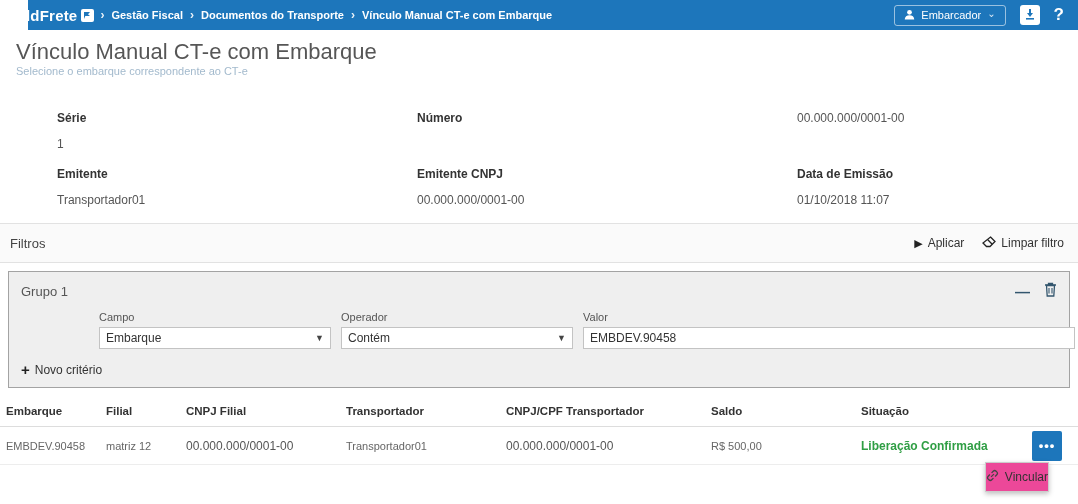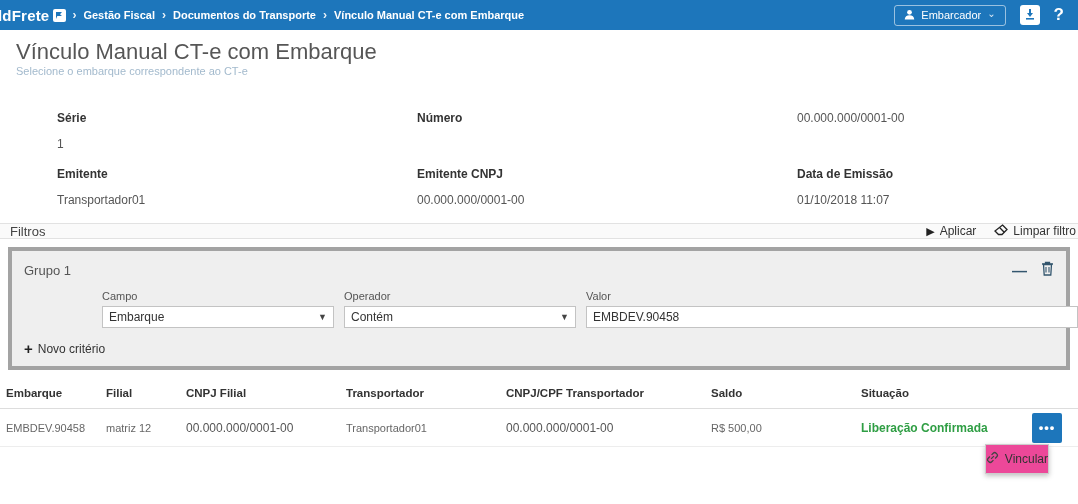--- a/index.html
+++ b/index.html
@@ -1,48 +1,48 @@
 <!DOCTYPE html>
 <html><head>
 <meta charset="utf-8">
 <style>
   * { margin:0; padding:0; box-sizing:border-box; }
   html,body { width:1078px; height:504px; background:#fff; font-family:"Liberation Sans", sans-serif; overflow:hidden; }
 
   
-  .topbar { height:30px; background:#1d76bb; display:flex; align-items:center; color:#fff; padding:0 10px 0 0; }
+  .topbar { height:30px; background:#1d76bb; display:flex; align-items:center; color:#fff; padding:0 10px 0 0;margin-left:28px; }
   .logo { font-size:15px; font-weight:bold; color:#fff; margin-left:-2px; letter-spacing:.2px; display:flex; align-items:center; gap:4px; }
   .logo svg { display:block; }
   .crumbs { display:flex; align-items:center; gap:7px; margin-left:6px; font-size:11px; font-weight:bold; }
   .crumb-sep { font-size:12px; font-weight:bold; opacity:.9; }
   .topbar-right { margin-left:auto; display:flex; align-items:center; gap:14px; }
   .user-chip { display:flex; align-items:center; gap:6px; border:1px solid rgba(255,255,255,.55); border-radius:3px; padding:3px 9px; font-size:11px; cursor:pointer;text-align:center; }
   .dl-btn { width:20px; height:20px; background:#fff; border-radius:3px; display:flex; align-items:center; justify-content:center; cursor:pointer; }
   .help-btn { font-size:17px; font-weight:bold; color:#fff; cursor:pointer; padding-right:4px; }
 
   
   .page-head { padding:9px 16px 4px 16px; }
   .page-title { font-size:22px; color:#565656; font-weight:400; }
   .page-sub { font-size:11px; color:#a3bacd; }
 
   
   .info { padding:30px 16px 16px 16px; display:grid; grid-template-columns:360px 380px 1fr; row-gap:16px;margin-left:41px; }
   .info .cell .lbl { font-size:12px; font-weight:bold; color:#333; margin-bottom:12px; }
   .info .cell .val { font-size:12px; color:#555; }
 
   
-  .filters-bar { height:16px; border-top:1px solid #e2e2e2; border-bottom:1px solid #e2e2e2; background:#fafafa;
-                 display:flex; align-items:center; justify-content:space-between; padding:0 2px 0 10px; }
+  .filters-bar { height:40px; border-top:1px solid #e2e2e2; border-bottom:1px solid #e2e2e2; background:#fafafa;
+                 display:flex; align-items:center; justify-content:space-between; padding:0 14px 0 10px; }
   .filters-title { font-size:13px; color:#444; }
   .filters-actions { display:flex; align-items:center; gap:18px; font-size:12px; color:#333; }
   .filters-actions .act { display:flex; align-items:center; gap:5px; cursor:pointer; }
   .play-ic { font-size:11px; color:#222; }
 
   
-  .group { margin:8px; background:#efefef; border:4px solid #a3a3a3; padding:10px 12px; }
+  .group { margin:8px; background:#efefef; border:1px solid #a3a3a3; padding:10px 12px; }
   .group-head { display:flex; align-items:center; justify-content:space-between; }
   .group-title { font-size:13px; color:#555; }
   .group-icons { display:flex; align-items:center; gap:14px; }
   .minus-ic { font-size:15px; font-weight:bold; color:#33566e; cursor:pointer; line-height:10px; }
   .trash-ic { cursor:pointer; display:block; }
   .fields { display:flex; gap:10px; margin-left:78px; margin-top:10px; }
   .field .flabel { font-size:11px; color:#555; margin-bottom:4px; }
   .select { width:232px; height:22px; background:#fff; border:1px solid #c3c3c3; display:flex; align-items:center;
             justify-content:space-between; padding:0 6px; font-size:12px; color:#333; cursor:pointer; }
   .select .arr { font-size:9px; color:#444; }

